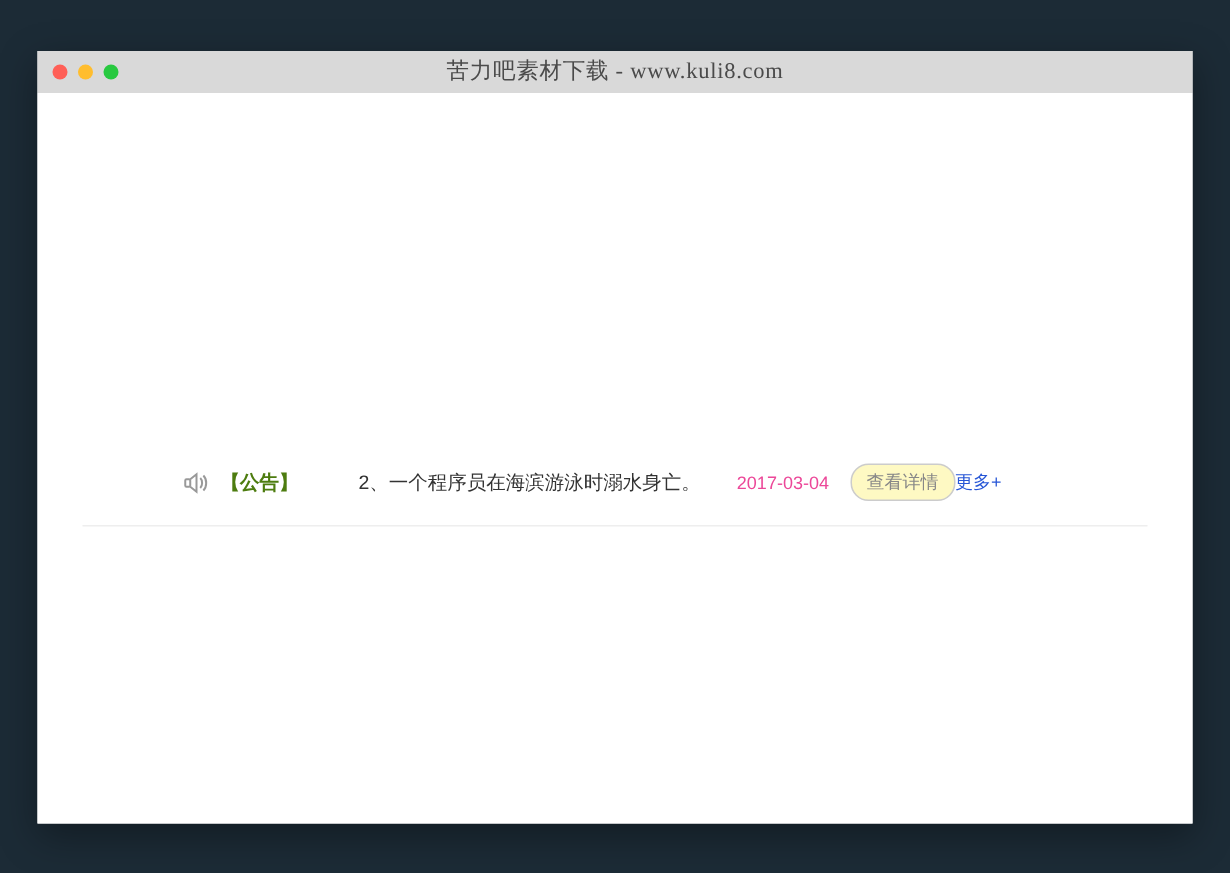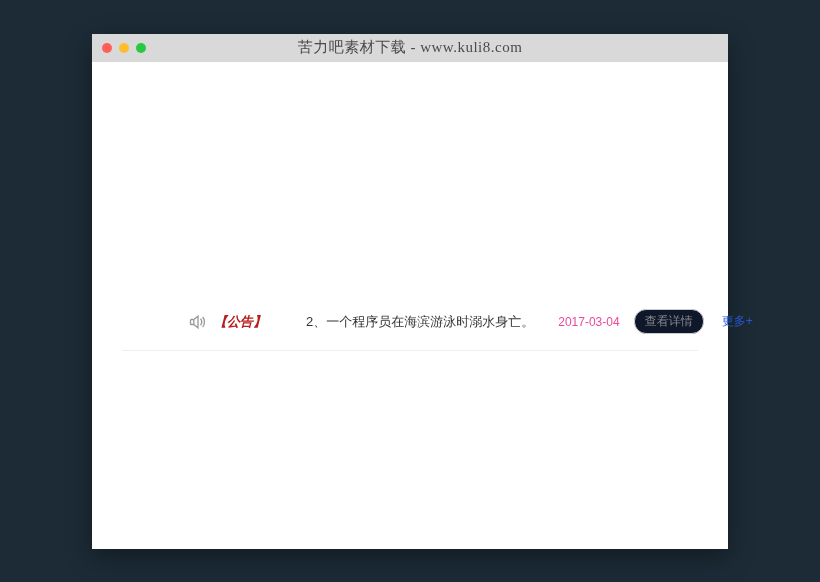--- a/index.html
+++ b/index.html
@@ -10,21 +10,21 @@
     body {
       background: #1c2b36;
       width: 820px;
       height: 582px;
       display: flex;
       align-items: center;
       justify-content: center;
       font-family: "Microsoft YaHei", Arial, sans-serif;
     }
     .window {
-      width: 636px;
+      width: 770px;
       height: 515px;
       background: #ffffff;
       box-shadow: 0 8px 24px rgba(0,0,0,0.35);
       display: flex;
       flex-direction: column;
     }
     .titlebar {
       height: 28px;
       background: #d9d9d9;
       display: flex;
@@ -70,50 +70,48 @@
     }
     .announce-icon {
       width: 20px;
       height: 20px;
       margin-right: 6px;
       margin-left: 56px;
       flex-shrink: 0;
     }
     .announce-label {
       font-size: 13px;
-      color: #b91c1c;
+      color: #4d7c0f;
       font-weight: bold;
       margin-right: 40px;
       flex-shrink: 0;
-      font-style: italic;
     }
     .announce-text {
       font-size: 13px;
       color: #333;
       flex-shrink: 0;
     }
     .announce-date {
       font-size: 12px;
       color: #ec4899;
       margin-left: 24px;
       flex-shrink: 0;
     }
     .detail-btn {
       margin-left: 14px;
       font-size: 12px;
       color: #888;
       border: 1px solid #ccc;
       border-radius: 12px;
       padding: 3px 10px;
-      background: #0f172a;
+      background: #fef9c3;
       cursor: pointer;
       flex-shrink: 0;
     }
     .more-link {
-      margin-left: 18px;
       font-size: 12px;
       color: #2756d6;
       cursor: pointer;
       flex-shrink: 0;
     }
     .divider {
       position: absolute;
       left: 30px;
       right: 30px;
       height: 1px;

